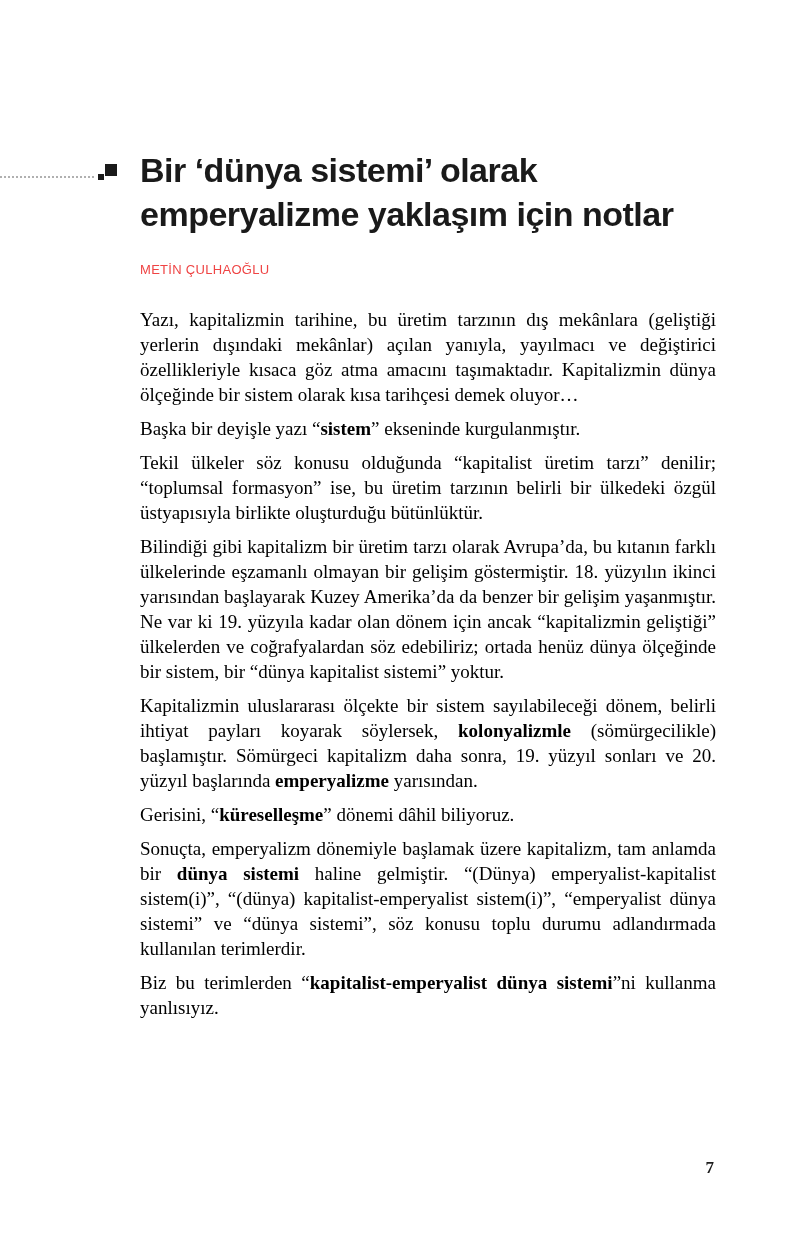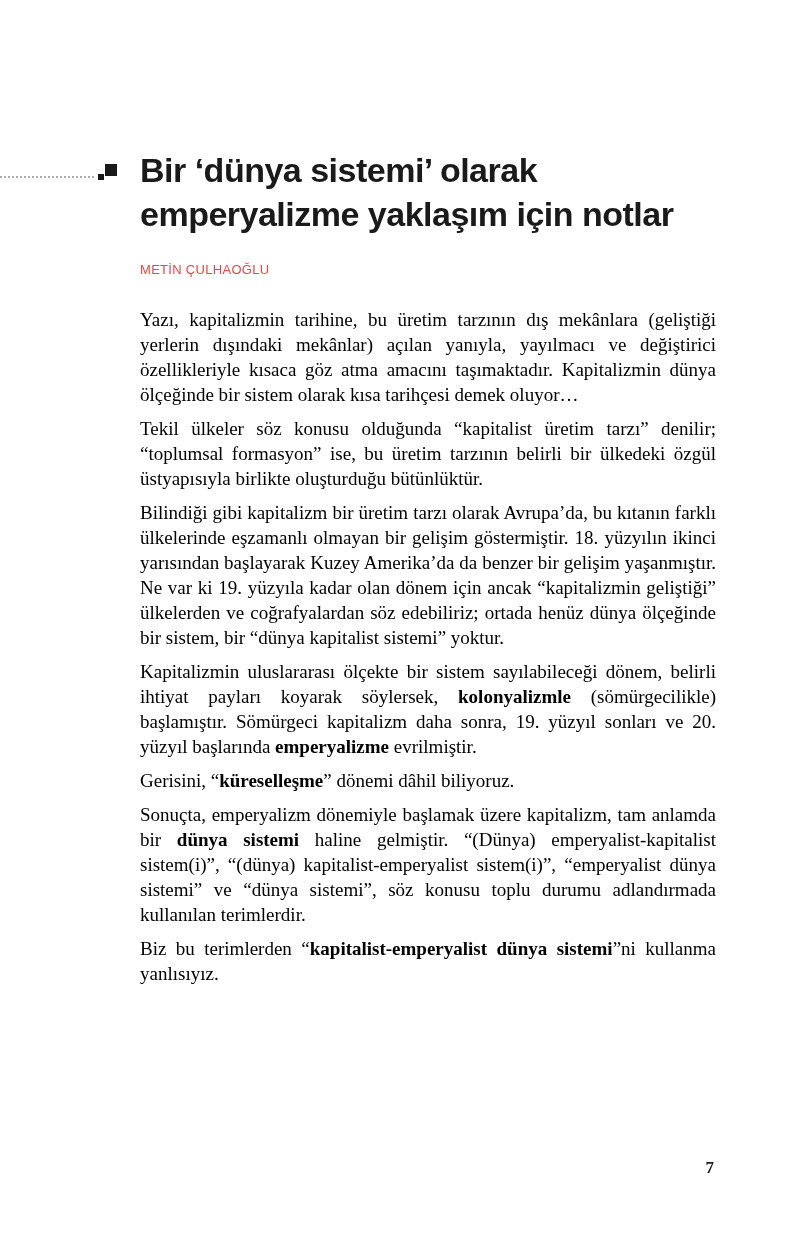--- a/index.html
+++ b/index.html
@@ -94,23 +94,24 @@
   <div class="deco-line"></div>
   <div class="deco-square-big"></div>
   <div class="deco-square-small"></div>
 
   <div class="content">
     <h1 class="title">Bir ‘dünya sistemi’ olarak emperyalizme yaklaşım için notlar</h1>
     <div class="author">METİN ÇULHAOĞLU</div>
 
     <div class="body-text">
       <p class="para"><span>Yazı, kapitalizmin tarihine, bu üretim tarzının dış mekânlara (geliştiği yerlerin dışındaki mekânlar) açılan yanıyla, yayılmacı ve değiştirici özellikleriyle kısaca göz atma amacını taşımaktadır. Kapitalizmin dünya ölçeğinde bir sistem olarak kısa tarihçesi demek oluyor…</span></p>
+      <p class="para"><span>Başka bir deyişle yazı “</span><span class="bold">sistem</span><span>” ekseninde kurgulanmıştır.</span></p>
       <p class="para"><span>Tekil ülkeler söz konusu olduğunda “kapitalist üretim tarzı” denilir; “toplumsal formasyon” ise, bu üretim tarzının belirli bir ülkedeki özgül üstyapısıyla birlikte oluşturduğu bütünlüktür.</span></p>
       <p class="para"><span>Bilindiği gibi kapitalizm bir üretim tarzı olarak Avrupa’da, bu kıtanın farklı ülkelerinde eşzamanlı olmayan bir gelişim göstermiştir. 18. yüzyılın ikinci yarısından başlayarak Kuzey Amerika’da da benzer bir gelişim yaşanmıştır. Ne var ki 19. yüzyıla kadar olan dönem için ancak “kapitalizmin geliştiği” ülkelerden ve coğrafyalardan söz edebiliriz; ortada henüz dünya ölçeğinde bir sistem, bir “dünya kapitalist sistemi” yoktur.</span></p>
-      <p class="para"><span>Kapitalizmin uluslararası ölçekte bir sistem sayılabileceği dönem, belirli ihtiyat payları koyarak söylersek, </span><span class="bold">kolonyalizmle</span><span> (sömürgecilikle) başlamıştır. Sömürgeci kapitalizm daha sonra, 19. yüzyıl sonları ve 20. yüzyıl başlarında </span><span class="bold">emperyalizme</span><span> evrilmiştir.</span></p>
+      <p class="para"><span>Kapitalizmin uluslararası ölçekte bir sistem sayılabileceği dönem, belirli ihtiyat payları koyarak söylersek, </span><span class="bold">kolonyalizmle</span><span> (sömürgecilikle) başlamıştır. Sömürgeci kapitalizm daha sonra, 19. yüzyıl sonları ve 20. yüzyıl başlarında </span><span class="bold">emperyalizme</span><span> yarısından.</span></p>
       <p class="para"><span>Gerisini, “</span><span class="bold">küreselleşme</span><span>” dönemi dâhil biliyoruz.</span></p>
       <p class="para"><span>Sonuçta, emperyalizm dönemiyle başlamak üzere kapitalizm, tam anlamda bir </span><span class="bold">dünya sistemi</span><span> haline gelmiştir. “(Dünya) emperyalist-kapitalist sistem(i)”, “(dünya) kapitalist-emperyalist sistem(i)”, “emperyalist dünya sistemi” ve “dünya sistemi”, söz konusu toplu durumu adlandırmada kullanılan terimlerdir.</span></p>
       <p class="para"><span>Biz bu terimlerden “</span><span class="bold">kapitalist-emperyalist dünya sistemi</span><span>”ni kullanma yanlısıyız.</span></p>
     </div>
   </div>
 
   <div class="page-number">7</div>
 
 </div>
 

